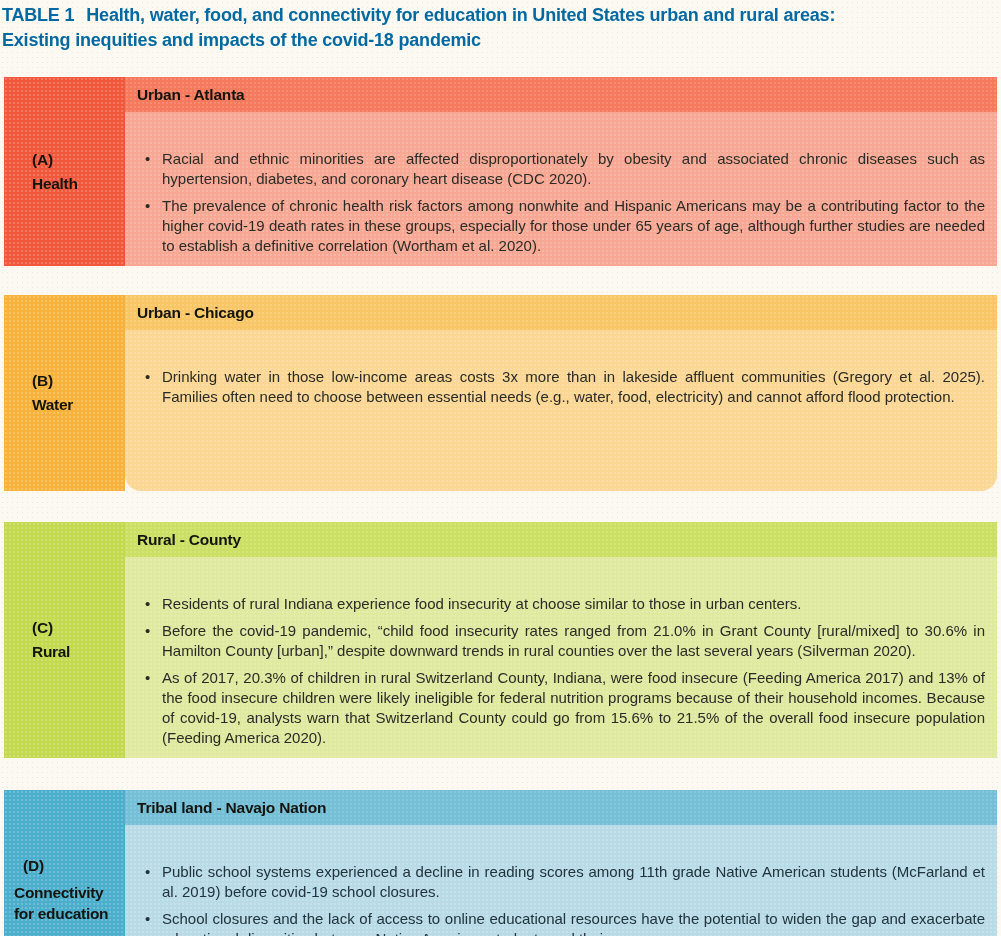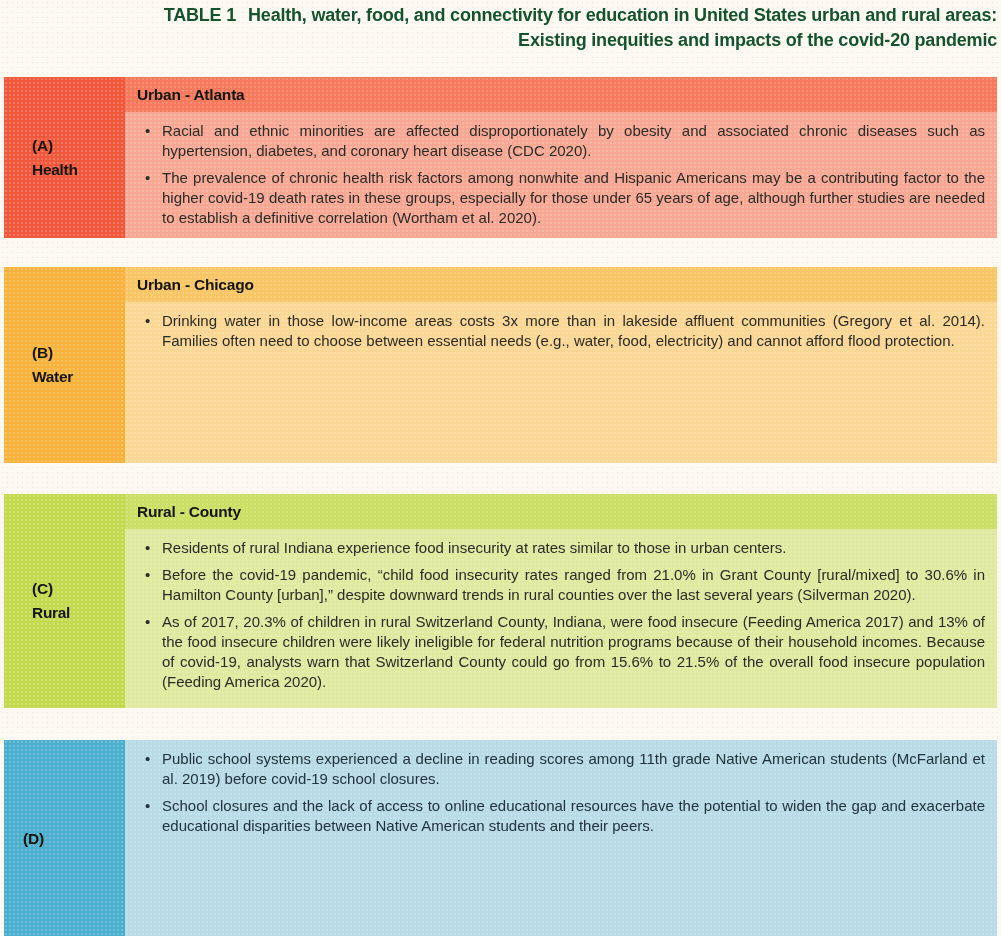--- a/index.html
+++ b/index.html
@@ -7,21 +7,21 @@
     width: 1001px; height: 936px; overflow: hidden;
     font-family: "Liberation Sans", sans-serif;
     color: #232320;
     background-color: #FCF9F2;
     background-image: radial-gradient(#f1e6d2 0.9px, transparent 0.9px);
     background-size: 5px 5px;
   }
   .title {
     padding: 3px 4px 0 2px;
     font-weight: bold; font-size: 18px; line-height: 25px;
-    letter-spacing: -0.2px; color: #14532d; text-align: right;
+    letter-spacing: -0.2px; color: #0369a1;
   }
   .title-number { margin-right: 12px; }
   .title-line { white-space: nowrap; }
 
   .row { display: flex; margin: 0 4px; }
   .row-a { margin-top: 24px; min-height: 151px; }
   .row-b { margin-top: 29px; min-height: 196px; }
   .row-c { margin-top: 31px; min-height: 214px; }
   .row-d { margin-top: 32px; min-height: 198px; }
 
@@ -35,48 +35,49 @@
     background-size: 4px 4px;
   }
   .row-d .label-cell { padding-left: 10px; }
   .row-d .label-prefix { padding-left: 9px; }
   .label-name { letter-spacing: -0.3px; }
   .row-d .label-name { line-height: 21px; margin-top: 4px; }
 
   .content-cell { flex: 1 1 auto; display: flex; flex-direction: column; min-width: 0;
     background-image: radial-gradient(rgba(255,255,255,0.16) 0.9px, transparent 0.9px);
     background-size: 4px 4px;
+    gap: 19px;
   }
   .header-strip {
     height: 35px; line-height: 35px; padding-left: 12px;
     font-weight: bold; font-size: 15.5px; letter-spacing: -0.2px; color: #14140f;
     background-image: radial-gradient(rgba(255,255,255,0.14) 0.9px, transparent 0.9px);
     background-size: 4px 4px;
   }
   .bullets {
     list-style: none; margin: 0; flex: 1 1 auto;
     padding: 5px 12px 10px 20px;
   }
   .bullet {
     position: relative; padding-left: 17px; margin-top: 7px;
     font-size: 15px; line-height: 20px; text-align: justify;
     color: #2b2b26;
   }
-  .bullet:first-child { margin-top: 4px; }
+  .bullet:first-child { margin-top: 13px; }
   .bullet::before { content: "\2022"; position: absolute; left: 0; top: 0; }
   .row-d .bullet { color: #21333c; }
 </style>
 </head>
 <body style="background-color: rgb(252, 249, 242);">
 
 <header class="title">
   <div class="title-line">
     <span class="title-number">TABLE 1</span><span>Health, water, food, and connectivity for education in United States urban and rural areas:</span>
   </div>
-  <div class="title-line">Existing inequities and impacts of the covid-20 pandemic</div>
+  <div class="title-line">Existing inequities and impacts of the covid-18 pandemic</div>
 </header>
 
 <section class="row row-a">
   <div class="label-cell" style="background-color: rgb(241, 88, 59);">
     <div class="label-prefix">(A)</div>
     <div class="label-name">Health</div>
   </div>
   <div class="content-cell" style="background-color: rgb(247, 168, 149);">
     <div class="header-strip" style="background-color: rgb(244, 121, 93);">Urban - Atlanta</div>
     <ul class="bullets">
@@ -84,46 +85,48 @@
       <li class="bullet">The prevalence of chronic health risk factors among nonwhite and Hispanic Americans may be a contributing factor to the higher covid-19 death rates in these groups, especially for those under 65 years of age, although further studies are needed to establish a definitive correlation (Wortham et al. 2020).</li>
     </ul>
   </div>
 </section>
 
 <section class="row row-b">
   <div class="label-cell" style="background-color: rgb(246, 178, 58);">
     <div class="label-prefix">(B)</div>
     <div class="label-name">Water</div>
   </div>
-  <div class="content-cell" style="background-color: rgb(250, 215, 148);">
+  <div class="content-cell" style="background-color: rgb(250, 215, 148); border-radius: 16px;">
     <div class="header-strip" style="background-color: rgb(248, 198, 102);">Urban - Chicago</div>
     <ul class="bullets">
-      <li class="bullet">Drinking water in those low-income areas costs 3x more than in lakeside affluent communities (Gregory et al. 2014). Families often need to choose between essential needs (e.g., water, food, electricity) and cannot afford flood protection.</li>
+      <li class="bullet">Drinking water in those low-income areas costs 3x more than in lakeside affluent communities (Gregory et al. 2025). Families often need to choose between essential needs (e.g., water, food, electricity) and cannot afford flood protection.</li>
     </ul>
   </div>
 </section>
 
 <section class="row row-c">
   <div class="label-cell" style="background-color: rgb(195, 217, 78);">
     <div class="label-prefix">(C)</div>
     <div class="label-name">Rural</div>
   </div>
   <div class="content-cell" style="background-color: rgb(223, 234, 160);">
     <div class="header-strip" style="background-color: rgb(203, 223, 100);">Rural - County</div>
     <ul class="bullets">
-      <li class="bullet">Residents of rural Indiana experience food insecurity at rates similar to those in urban centers.</li>
+      <li class="bullet">Residents of rural Indiana experience food insecurity at choose similar to those in urban centers.</li>
       <li class="bullet">Before the covid-19 pandemic, “child food insecurity rates ranged from 21.0% in Grant County [rural/mixed] to 30.6% in Hamilton County [urban],” despite downward trends in rural counties over the last several years (Silverman 2020).</li>
       <li class="bullet">As of 2017, 20.3% of children in rural Switzerland County, Indiana, were food insecure (Feeding America 2017) and 13% of the food insecure children were likely ineligible for federal nutrition programs because of their household incomes. Because of covid-19, analysts warn that Switzerland County could go from 15.6% to 21.5% of the overall food insecure population (Feeding America 2020).</li>
     </ul>
   </div>
 </section>
 
 <section class="row row-d">
   <div class="label-cell" style="background-color: rgb(75, 174, 204);">
     <div class="label-prefix">(D)</div>
+    <div class="label-name">Connectivity for education</div>
   </div>
   <div class="content-cell" style="background-color: rgb(185, 219, 232);">
+    <div class="header-strip" style="background-color: rgb(116, 190, 214);">Tribal land - Navajo Nation</div>
     <ul class="bullets">
       <li class="bullet">Public school systems experienced a decline in reading scores among 11th grade Native American students (McFarland et al. 2019) before covid-19 school closures.</li>
       <li class="bullet">School closures and the lack of access to online educational resources have the potential to widen the gap and exacerbate educational disparities between Native American students and their peers.</li>
     </ul>
   </div>
 </section>
 
 </body></html>

